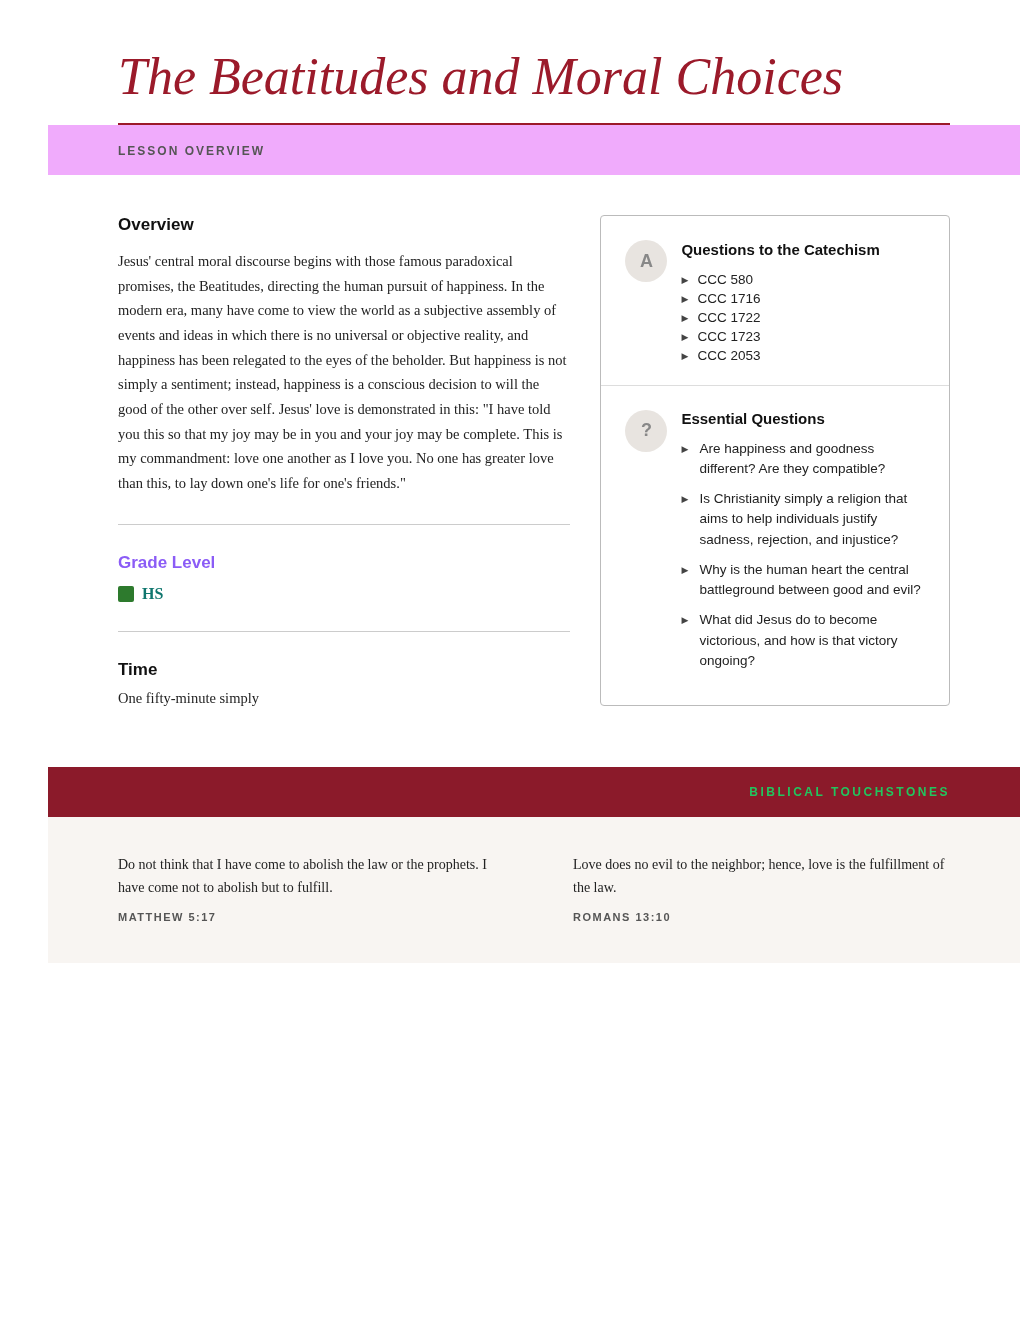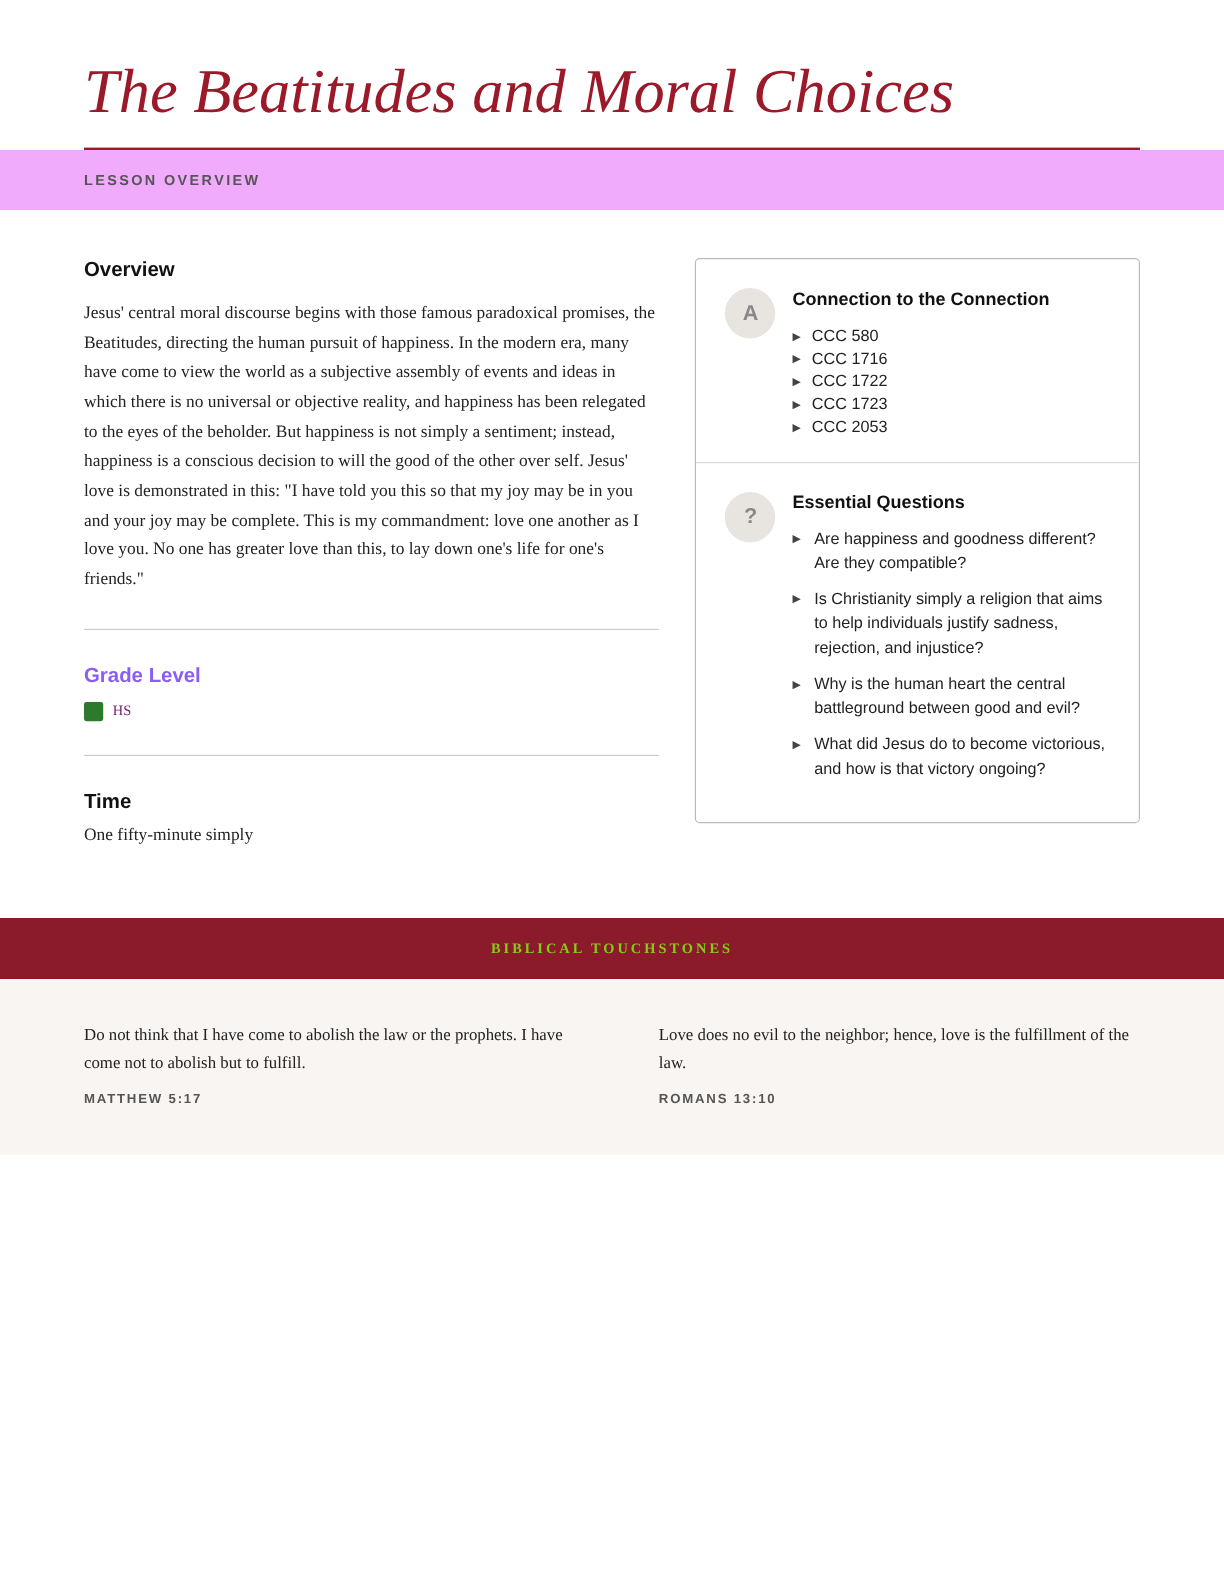--- a/index.html
+++ b/index.html
@@ -8,20 +8,21 @@
       background: #fff;
       color: #222;
       width: 1020px;
       min-height: 1320px;
     }
 
     .page {
       width: 1020px;
       min-height: 1320px;
       background: #fff;
+      padding-left: 48px;
     }
 
     
     .title-section {
       padding: 48px 70px 18px 70px;
     }
     .main-title {
       font-family: Georgia, serif;
       font-style: italic;
       font-size: 52px;
@@ -99,22 +100,23 @@
 
     .grade-color-box {
       width: 16px;
       height: 16px;
       background: #2d7a2d;
       border-radius: 2px;
     }
 
     .grade-label {
       font-family: Georgia, serif;
-      font-size: 12px;
-      color: #701a75;
+      font-size: 16px;
+      color: #0f766e;
+      font-weight: bold;
     }
 
     .time-title {
       font-family: Arial, Helvetica, sans-serif;
       font-size: 17px;
       font-weight: 700;
       color: #111;
       margin-bottom: 10px;
     }
 
@@ -237,27 +239,27 @@
     }
 
     
     .biblical-section {
       background: #8b1a2a;
       padding: 18px 70px;
       margin-top: 20px;
     }
 
     .biblical-label {
-      font-family: Liberation Serif, serif;
+      font-family: Liberation Sans, sans-serif;
       font-size: 12px;
       font-weight: 700;
       letter-spacing: 2.5px;
-      color: #84cc16;
+      color: #22c55e;
       text-transform: uppercase;
-      text-align: center;
+      text-align: right;
     }
 
     .biblical-content {
       background: #f8f5f2;
       padding: 36px 70px 40px 70px;
       display: flex;
       gap: 78px;
     }
 
     .biblical-quote {
@@ -318,21 +320,21 @@
     </div>
 
     <div class="right-column">
       <div class="info-box">
 
         <div class="catechism-section">
           <div class="section-icon">
             <span>A</span>
           </div>
           <div class="catechism-content">
-            <div class="catechism-title">Connection to the Connection</div>
+            <div class="catechism-title">Questions to the Catechism</div>
             <ul class="catechism-list">
               <li><span>CCC 580</span></li>
               <li><span>CCC 1716</span></li>
               <li><span>CCC 1722</span></li>
               <li><span>CCC 1723</span></li>
               <li><span>CCC 2053</span></li>
             </ul>
           </div>
         </div>
 

